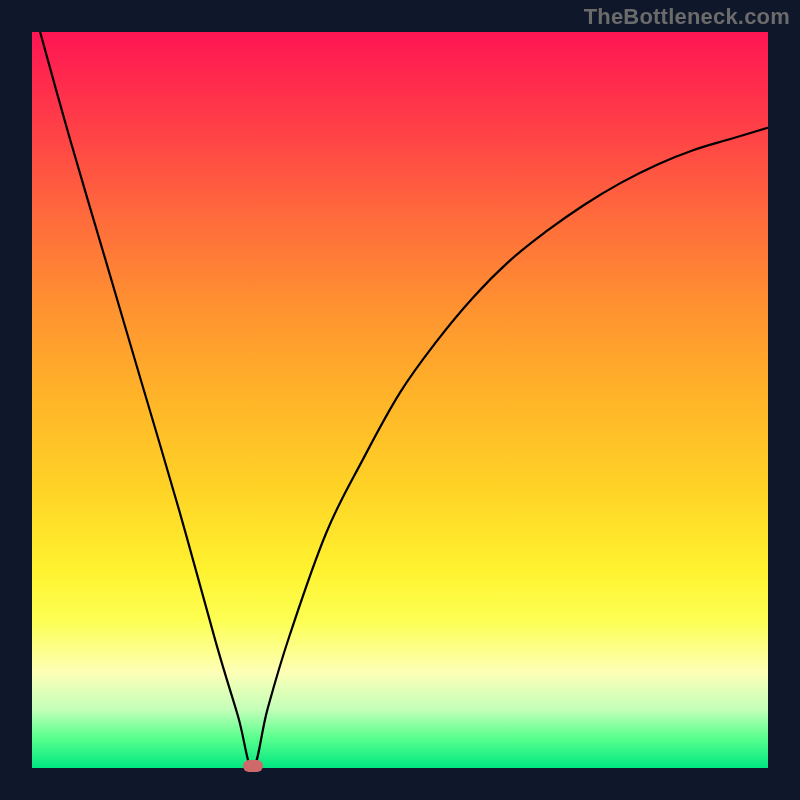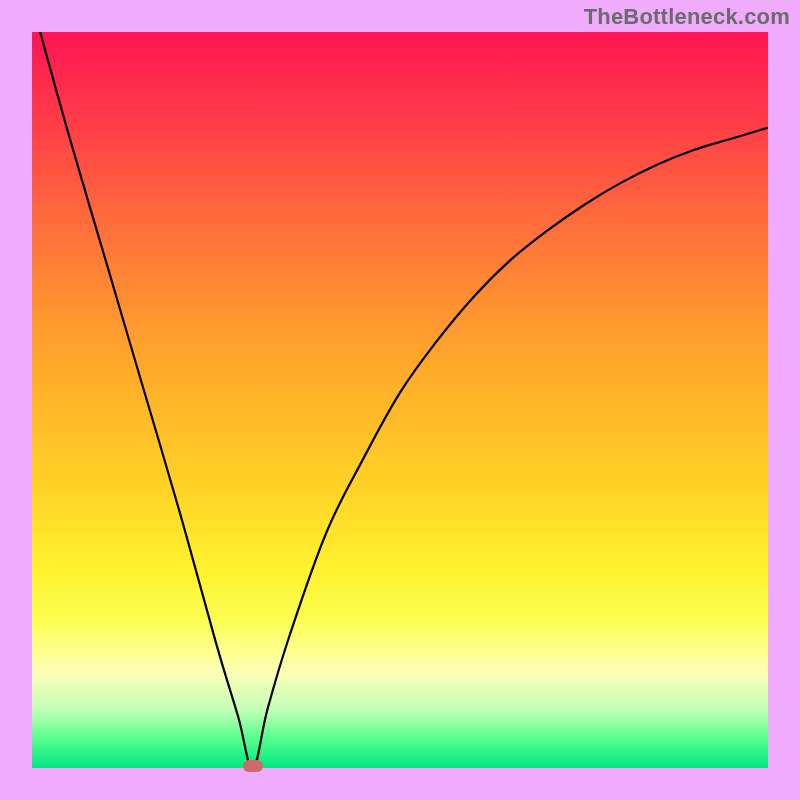--- a/index.html
+++ b/index.html
@@ -10,21 +10,21 @@
     overflow: hidden;
     background: #000;
     font-family: Arial, Helvetica, sans-serif;
   }
   .frame {
     position: absolute;
     left: 0;
     top: 0;
     width: 800px;
     height: 800px;
-    background: #f0abfc;
+    background: #0f172a;
   }
   .plot {
     position: absolute;
     left: 32px;
     top: 32px;
     width: 736px;
     height: 736px;
     background: linear-gradient(to bottom,
       #ff1553 0%,
       #ff3c48 12%,

